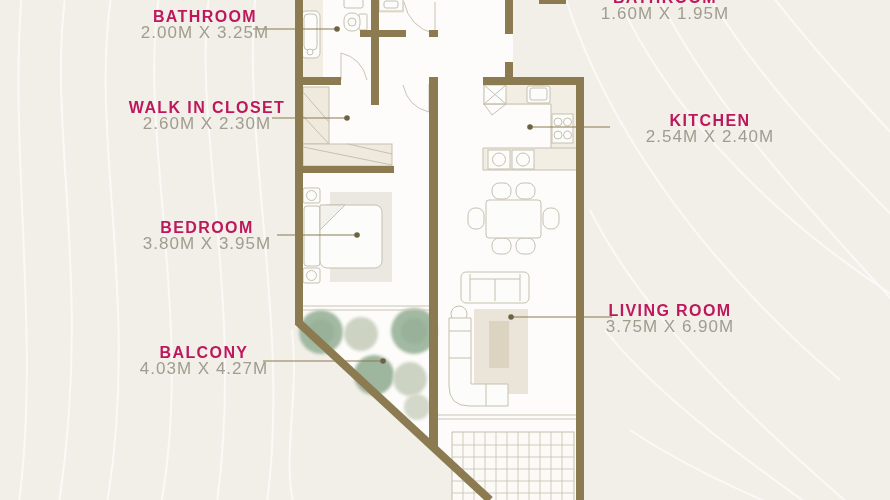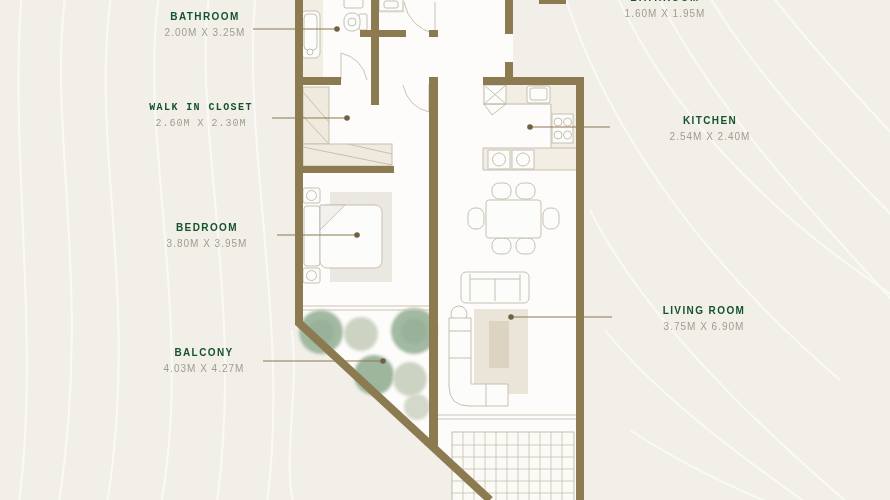--- a/index.html
+++ b/index.html
@@ -4,25 +4,25 @@
 <style>
   html,body{margin:0;padding:0;background:#e9e7e0;}
   .stage{
     position:relative;width:890px;height:500px;overflow:hidden;
     background:#f1efe8;
     font-family:"Liberation Sans", sans-serif;
   }
   .plan-svg{position:absolute;left:0;top:0;}
   .label{position:absolute;transform:translateX(-50%);text-align:center;white-space:nowrap;}
   .room-name{
-    font-size:10px;line-height:14px;font-weight:700;letter-spacing:1.4px;
-    color:#14532d;
+    font-size:16px;line-height:14px;font-weight:700;letter-spacing:1.4px;
+    color:#be185d;
   }
   .room-dims{
-    font-size:10px;line-height:13px;font-weight:400;letter-spacing:1px;
+    font-size:17px;line-height:13px;font-weight:400;letter-spacing:1px;
     color:#a09c8f;margin-top:2px;
   }
   .blur1{filter:blur(1.4px);}
 </style>
 </head>
 <body>
 
 <div class="stage">
 
   <svg class="plan-svg" width="890" height="500" viewBox="0 0 890 500">
@@ -226,36 +226,36 @@
   <div class="label" style="left:205px;top:10px;">
     <div class="room-name">BATHROOM</div>
     <div class="room-dims">2.00M X 3.25M</div>
   </div>
 
   <div class="label" style="left:665px;top:-9px;">
     <div class="room-name">BATHROOM</div>
     <div class="room-dims">1.60M X 1.95M</div>
   </div>
 
-  <div class="label" style="left:201px;top:101px;font-family:Liberation Mono, monospace;">
+  <div class="label" style="left:207px;top:101px;">
     <div class="room-name">WALK IN CLOSET</div>
     <div class="room-dims">2.60M X 2.30M</div>
   </div>
 
   <div class="label" style="left:666px;top:114px;margin-left:44px;">
     <div class="room-name">KITCHEN</div>
     <div class="room-dims">2.54M X 2.40M</div>
   </div>
 
   <div class="label" style="left:207px;top:221px;">
     <div class="room-name">BEDROOM</div>
     <div class="room-dims">3.80M X 3.95M</div>
   </div>
 
-  <div class="label" style="left:704px;top:304px;">
+  <div class="label" style="left:670px;top:304px;">
     <div class="room-name">LIVING ROOM</div>
     <div class="room-dims">3.75M X 6.90M</div>
   </div>
 
   <div class="label" style="left:204px;top:346px;">
     <div class="room-name">BALCONY</div>
     <div class="room-dims">4.03M X 4.27M</div>
   </div>
 
 </div>

